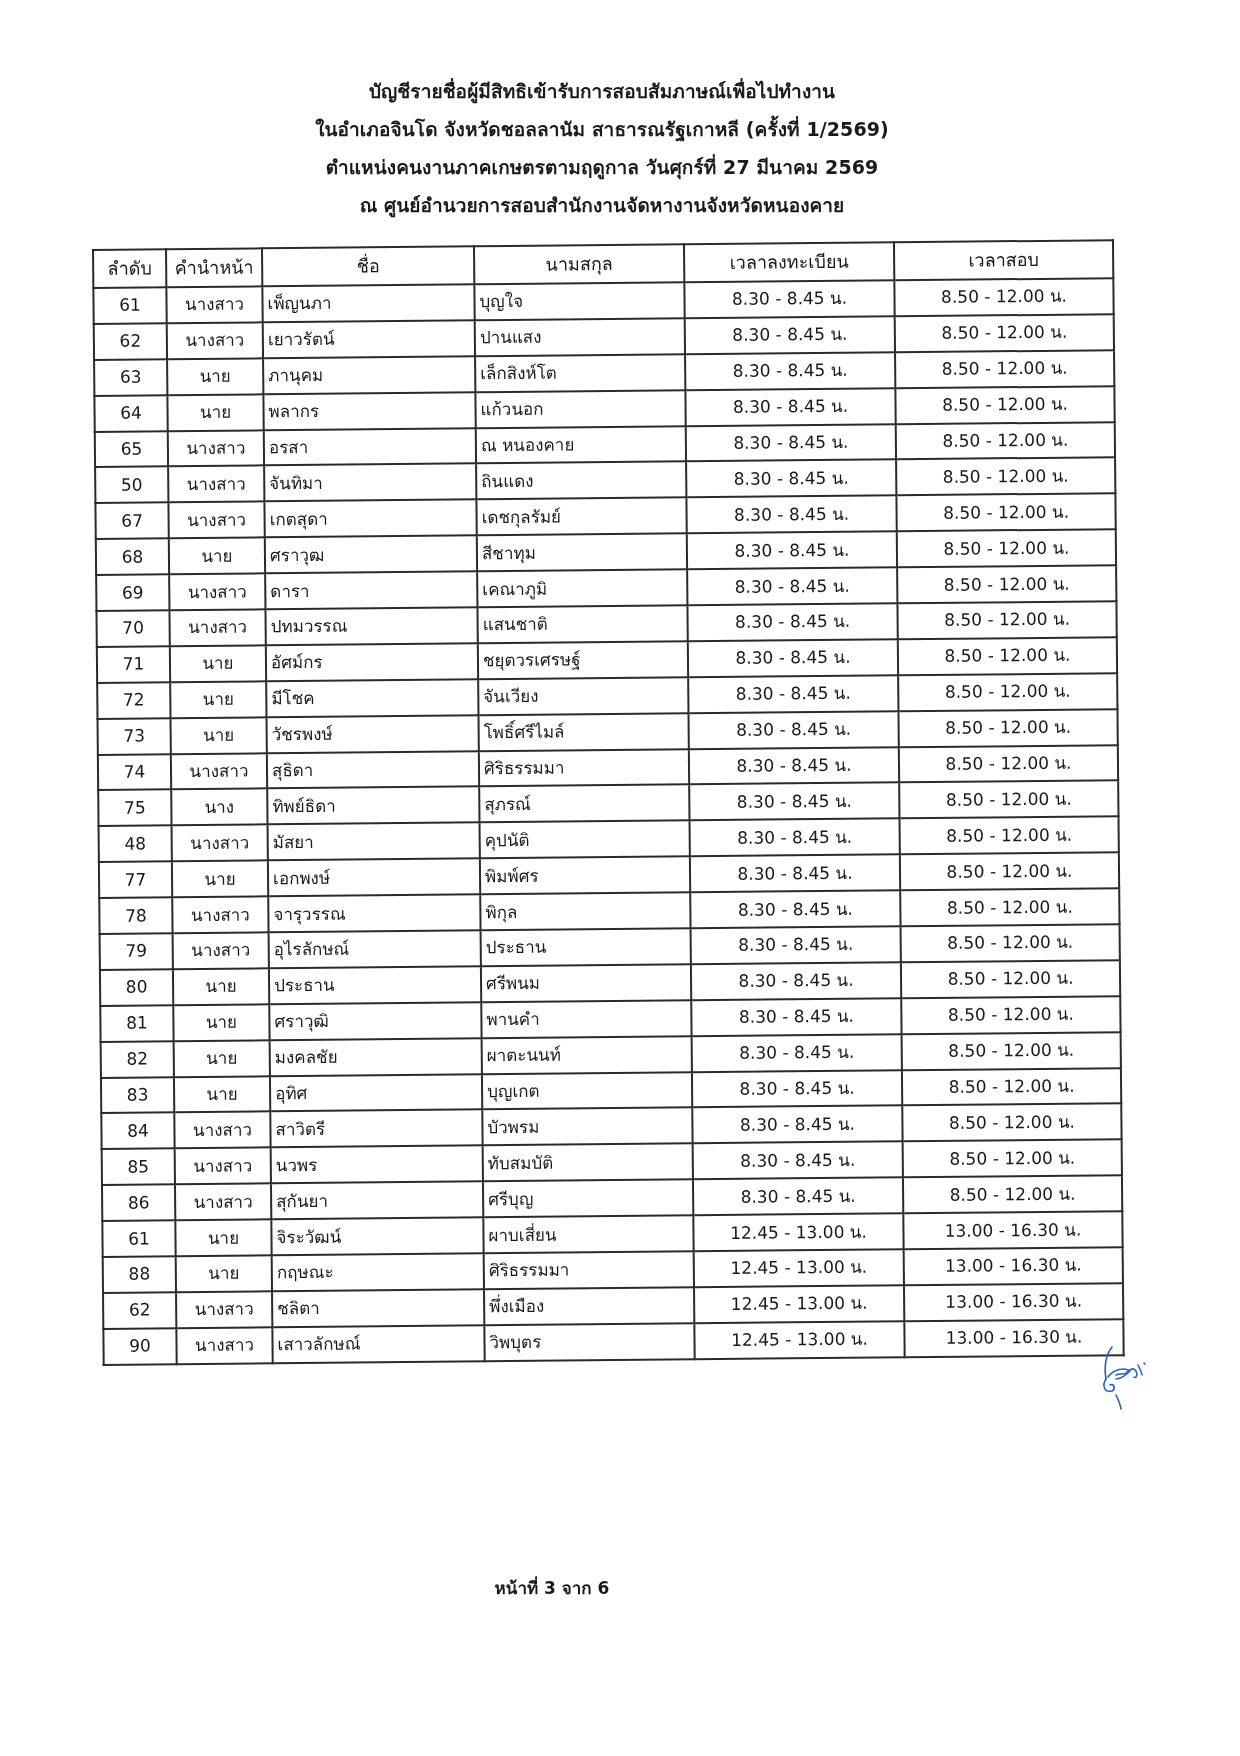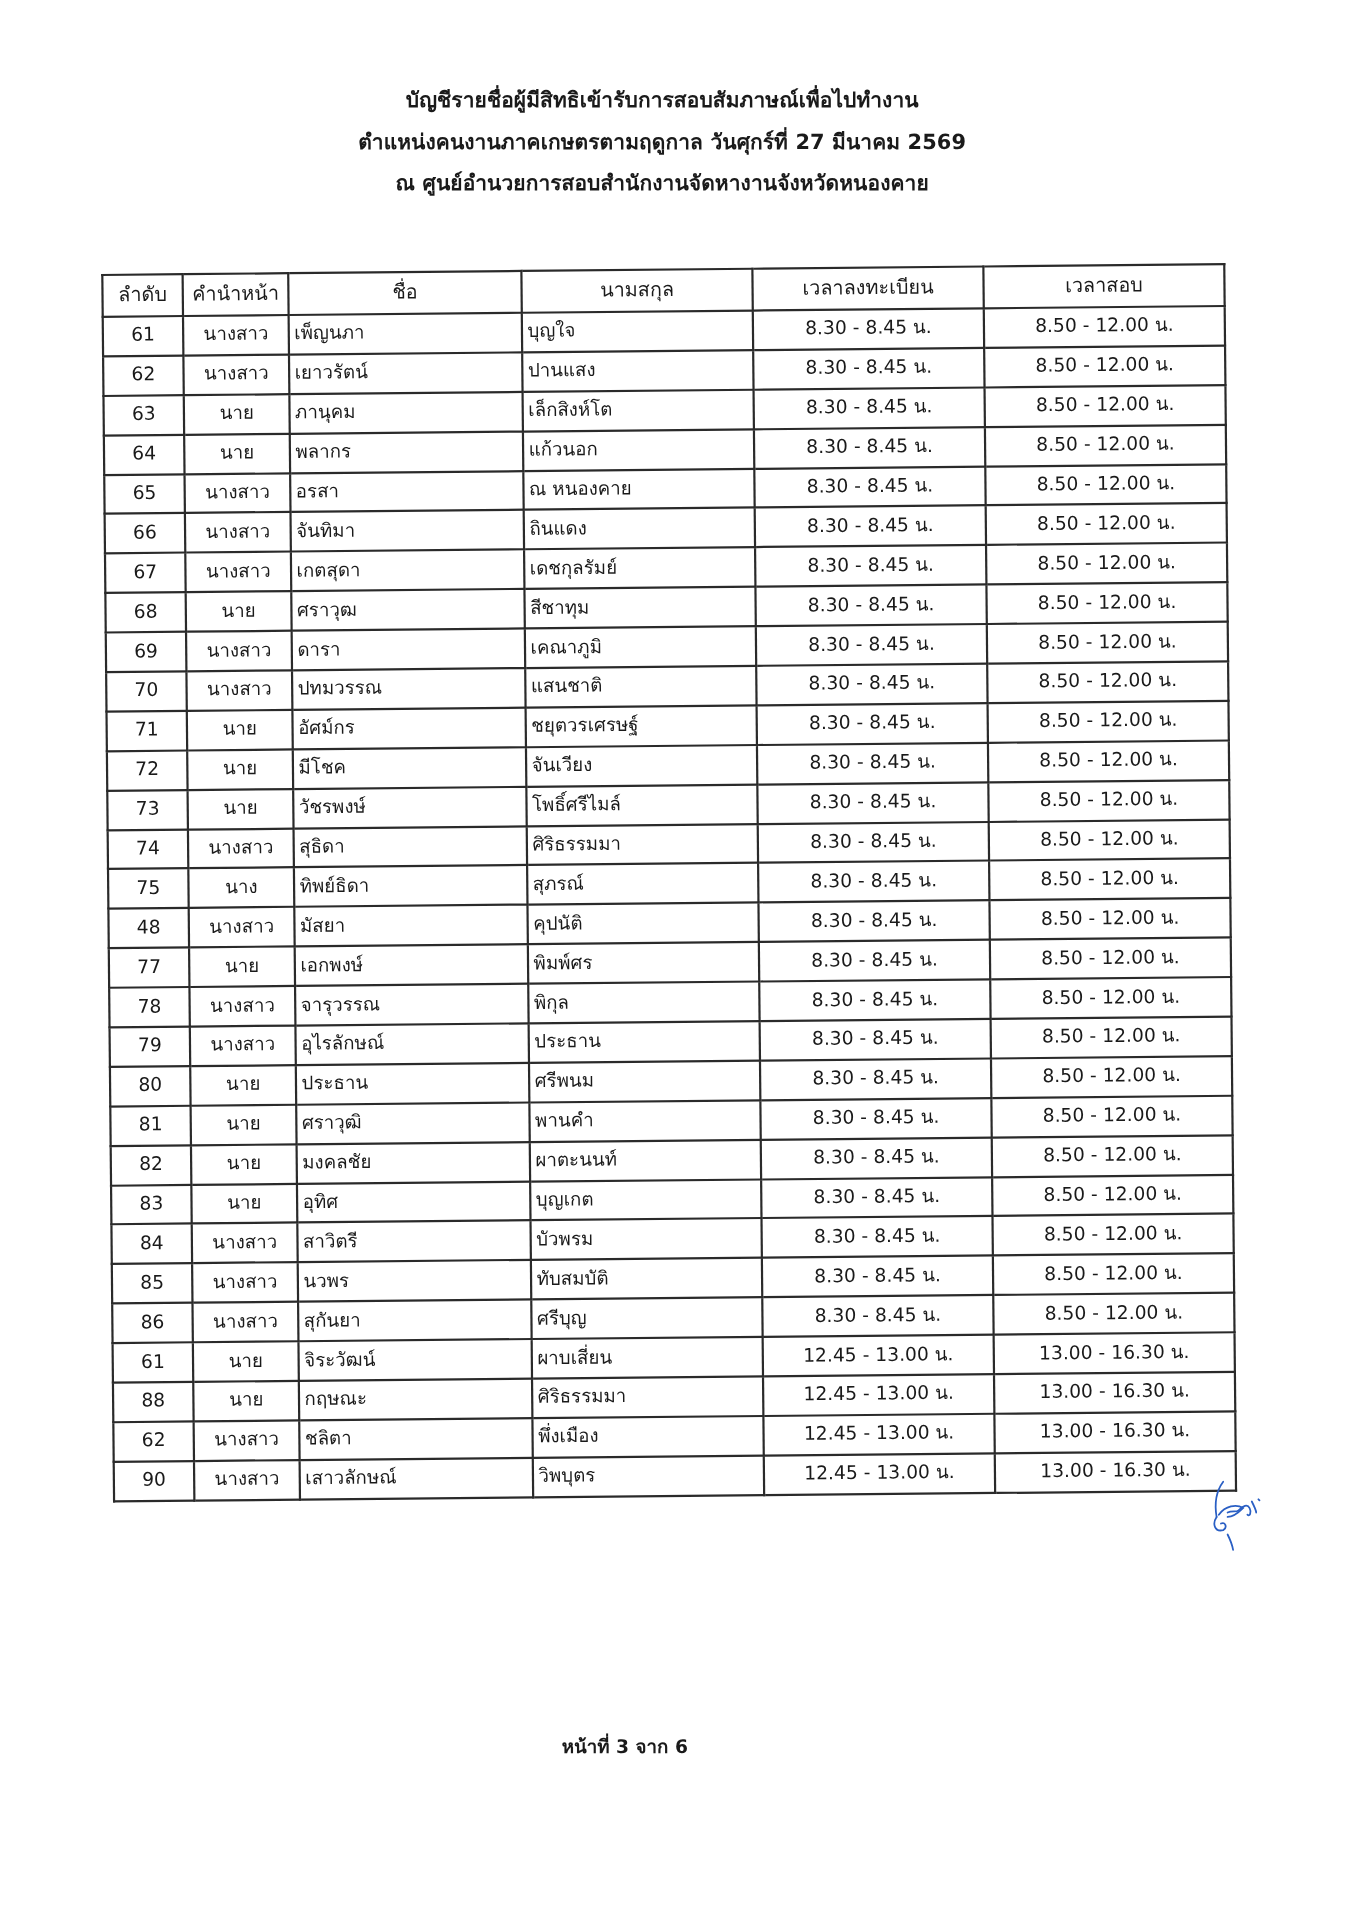--- a/index.html
+++ b/index.html
@@ -11,27 +11,28 @@
               transform: rotate(-0.55deg); transform-origin: 0 0; }
   table { border-collapse: collapse; width: 1020px; table-layout: fixed; }
   th, td { border: 2px solid #2a2a2a; height: 33.9px; padding: 0; font-size: 17px; line-height: 1; }
   th { font-weight: normal; height: 36px; text-align: center; font-size: 18px; }
   td.c { text-align: center; }
   td.l { text-align: left; padding-left: 4px; }
   col.c1 { width: 73px; } col.c2 { width: 96px; } col.c3 { width: 212px; }
   col.c4 { width: 210px; } col.c5 { width: 210px; } col.c6 { width: 219px; }
   .signature { position: absolute; left: 1090px; top: 1345px; width: 60px; height: 90px; }
   .footer { position: absolute; left: 0; top: 1574px; width: 1104px; text-align: center;
-            font-size: 17px; font-weight: bold; padding-left: 16px; }
+            font-size: 17px; font-weight: bold; }
 </style>
 </head>
 <body>
 
 <div class="title-block">
   <div class="title-line">บัญชีรายชื่อผู้มีสิทธิเข้ารับการสอบสัมภาษณ์เพื่อไปทำงาน</div>
+  <div class="title-line">ในอำเภอจินโด จังหวัดชอลลานัม สาธารณรัฐเกาหลี (ครั้งที่ 1/2569)</div>
   <div class="title-line">ตำแหน่งคนงานภาคเกษตรตามฤดูกาล วันศุกร์ที่ 27 มีนาคม 2569</div>
   <div class="title-line">ณ ศูนย์อำนวยการสอบสำนักงานจัดหางานจังหวัดหนองคาย</div>
 </div>
 
 <div class="tbl-wrap">
   <table>
     <colgroup>
       <col class="c1">
         <col class="c2">
         <col class="c3">
@@ -84,21 +85,21 @@
         </tr>
         <tr>
           <td class="c">65</td>
           <td class="c">นางสาว</td>
           <td class="l">อรสา</td>
           <td class="l">ณ หนองคาย</td>
           <td class="c">8.30 - 8.45 น.</td>
           <td class="c">8.50 - 12.00 น.</td>
         </tr>
         <tr>
-          <td class="c">66</td>
+          <td class="c">50</td>
           <td class="c">นางสาว</td>
           <td class="l">จันทิมา</td>
           <td class="l">ถินแดง</td>
           <td class="c">8.30 - 8.45 น.</td>
           <td class="c">8.50 - 12.00 น.</td>
         </tr>
         <tr>
           <td class="c">67</td>
           <td class="c">นางสาว</td>
           <td class="l">เกตสุดา</td>

